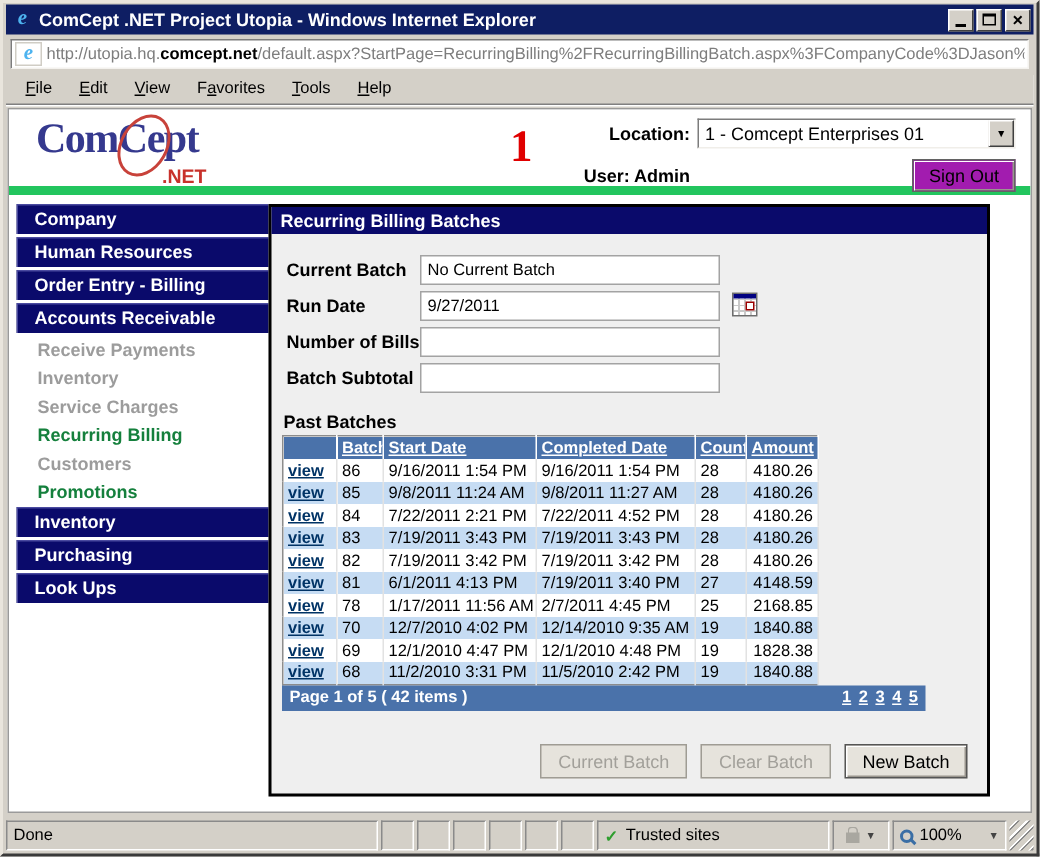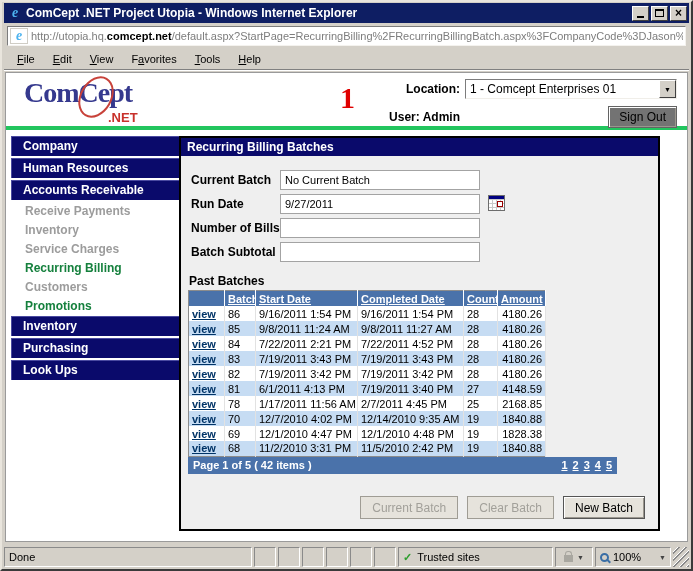--- a/index.html
+++ b/index.html
@@ -41,21 +41,21 @@
     background:#d4d0c8; display:flex; align-items:center; padding-left:4px;
     border-bottom:1px solid #808080; box-shadow:0 1px 0 #fff; }
   .menu-item { font-size:11px; color:#000; padding:3px 9px; cursor:default; }
   .menu-item .key { text-decoration:underline; }
 
   
   .page { position:absolute; top:70px; left:3px; right:3px; bottom:27px;
     background:#fff; border:1px solid #9a9a9a; overflow:hidden; }
 
   .page-header { position:absolute; top:0; left:0; right:0; height:57px;
-    border-bottom:4px solid #22c55e; background:#fff; }
+    border-bottom:6px solid #22c55e; background:#fff; }
   .logo { position:absolute; left:18px; top:4px; width:150px; height:50px; }
   .logo-main { font-family:"Liberation Serif", serif; font-weight:bold;
     font-size:28px; color:#35398e; letter-spacing:-1px; }
   .logo-swoosh { position:absolute; left:56px; top:-2px; width:32px; height:44px;
     border:2px solid #c8423a; border-radius:50%; transform:rotate(30deg); }
   .logo-sub { position:absolute; left:84px; top:33px; color:#c8312b;
     font-weight:bold; font-size:13px; }
   .annotation-1 { position:absolute; left:334px; top:8px; color:#e00000;
     font-family:"Liberation Serif", serif; font-weight:bold; font-size:30px; }
   .loc-block { position:absolute; right:10px; top:6px; display:grid;
@@ -64,21 +64,21 @@
   .fake-select { height:20px; background:#fff; border:1px solid;
     border-color:#7c7c7c #f0eee9 #f0eee9 #7c7c7c; display:flex; align-items:center; }
   .fake-select .sel-text { flex:1; font-size:12px; padding:0 4px; white-space:nowrap;
     overflow:hidden; }
   .sel-arrow { width:17px; height:18px; background:#d4d0c8; border:1px solid;
     border-color:#fff #404040 #404040 #fff; display:flex; align-items:center;
     justify-content:center; font-size:7px; color:#000; flex:none; }
   .user-label { font-size:12px; font-weight:bold; text-align:right; padding-right:5px; }
   .signout-wrap { text-align:right; }
   .btn-classic { height:22px; padding:0 10px; font-size:12px; color:#000;
-    background:#737373; border:1px solid #636363;
+    background:#a21caf; border:1px solid #636363;
     box-shadow:inset 1px 1px 0 #fff, inset -1px -1px 0 #9a968e;
     font-family:"Liberation Sans", sans-serif; cursor:default; }
 
   
   .sidebar { position:absolute; left:5px; top:63px; width:170px; }
   .nav-header { height:20px; line-height:20px; background:#0a0a6b; color:#fff;
     font-weight:bold; font-size:12px; padding-left:12px; margin-bottom:2px;
     box-shadow:inset 1px 1px 0 #4a4aa0; cursor:default; }
   .nav-sub { height:19px; line-height:19px; background:#fff; color:#9c9c9c;
     font-size:12px; padding-left:14px; cursor:default;font-weight:bold; }
@@ -219,20 +219,21 @@
           <span class="sel-arrow">▼</span>
         </span>
         <span class="user-label">User: Admin</span>
         <span class="signout-wrap"><button class="btn-classic">Sign Out</button></span>
       </div>
     </div>
 
     <div class="sidebar" id="sidebar">
         <div class="nav-header">Company</div>
         <div class="nav-header">Human Resources</div>
+        <div class="nav-header">Order Entry - Billing</div>
         <div class="nav-header">Accounts Receivable</div>
         <div class="nav-sub">Receive Payments</div>
         <div class="nav-sub">Inventory</div>
         <div class="nav-sub">Service Charges</div>
         <div class="nav-sub active">Recurring Billing</div>
         <div class="nav-sub">Customers</div>
         <div class="nav-sub active">Promotions</div>
         <div class="nav-header">Inventory</div>
         <div class="nav-header">Purchasing</div>
         <div class="nav-header">Look Ups</div>

